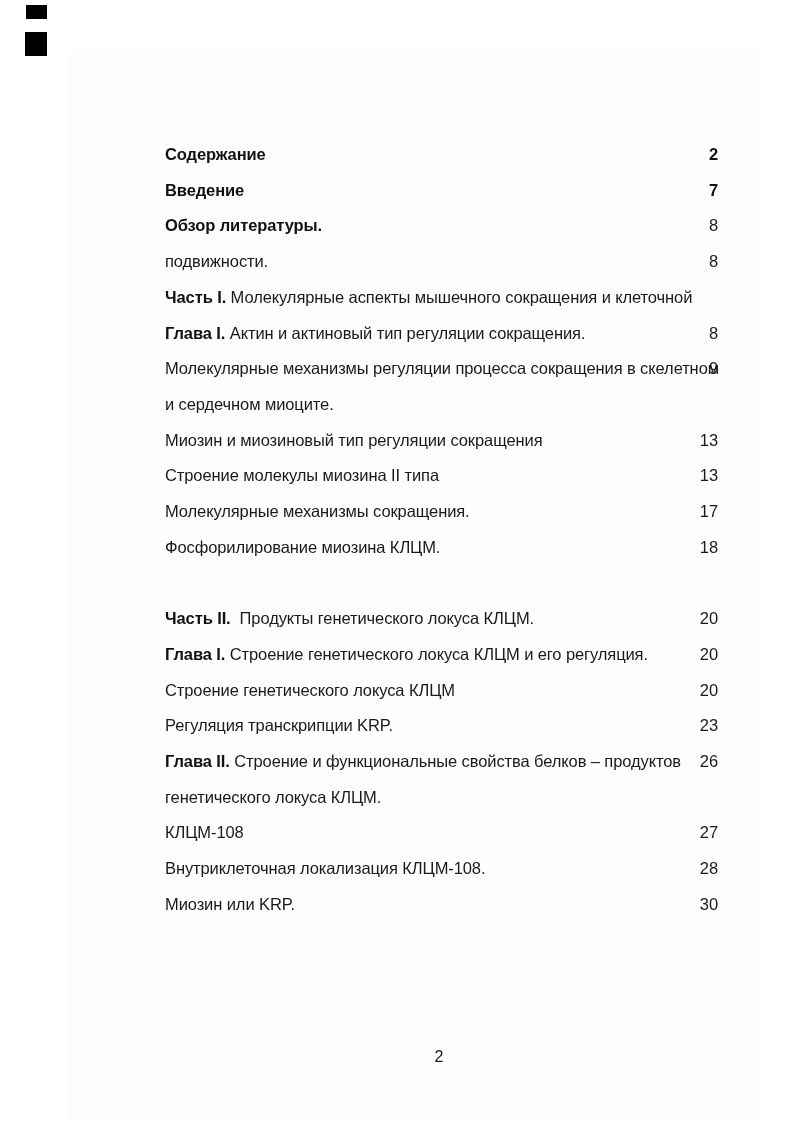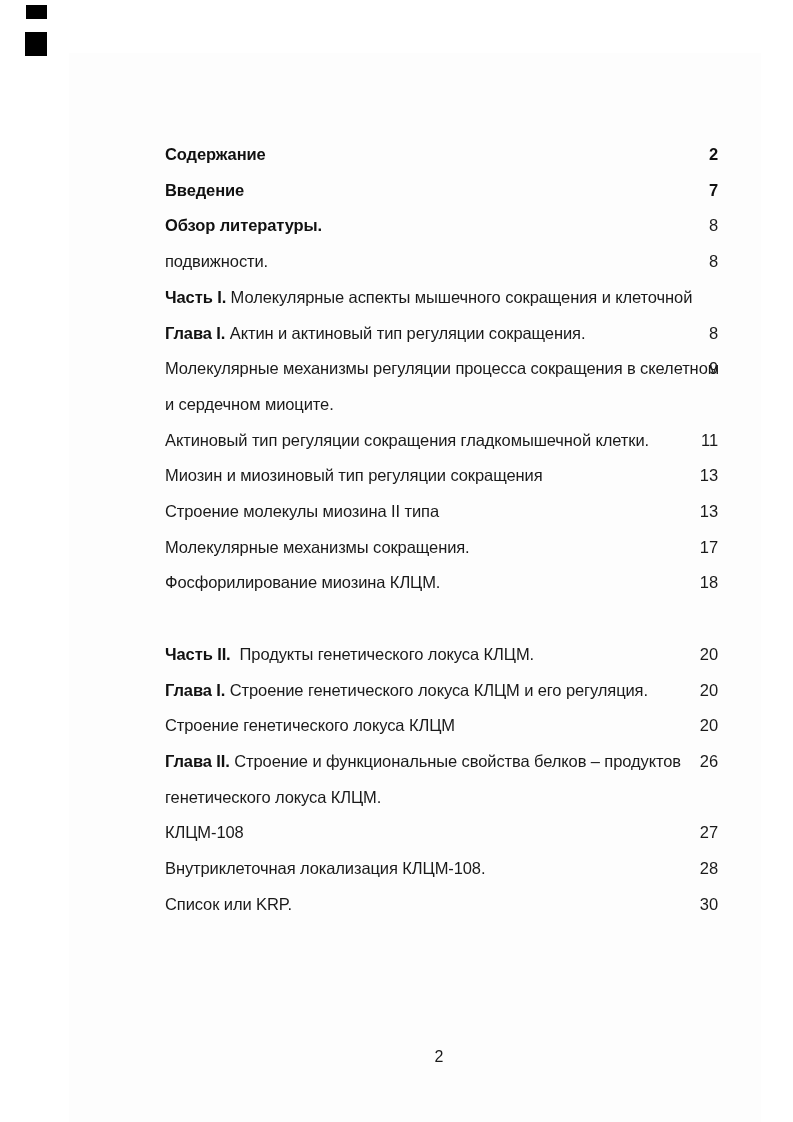--- a/index.html
+++ b/index.html
@@ -114,26 +114,20 @@
       </div>
       <div class="toc-row">
         <div class="toc-title">
           <div class="toc-line">Молекулярные механизмы регуляции процесса сокращения в скелетном</div>
           <div class="toc-line">и сердечном миоците.</div>
         </div>
         <div class="toc-page">9</div>
       </div>
       <div class="toc-row">
         <div class="toc-title">
-          <div class="toc-line">Актиновый тип регуляции сокращения гладкомышечной клетки.</div>
-        </div>
-        <div class="toc-page">11</div>
-      </div>
-      <div class="toc-row">
-        <div class="toc-title">
           <div class="toc-line">Миозин и миозиновый тип регуляции сокращения</div>
         </div>
         <div class="toc-page">13</div>
       </div>
       <div class="toc-row">
         <div class="toc-title">
           <div class="toc-line">Строение молекулы миозина II типа</div>
         </div>
         <div class="toc-page">13</div>
       </div>
@@ -159,20 +153,26 @@
         <div class="toc-title">
           <div class="toc-line"><b>Глава I.</b> Строение генетического локуса КЛЦМ и его регуляция.</div>
         </div>
         <div class="toc-page">20</div>
       </div>
       <div class="toc-row">
         <div class="toc-title">
           <div class="toc-line">Строение генетического локуса КЛЦМ</div>
         </div>
         <div class="toc-page">20</div>
+      </div>
+      <div class="toc-row">
+        <div class="toc-title">
+          <div class="toc-line">Регуляция транскрипции KRP.</div>
+        </div>
+        <div class="toc-page">23</div>
       </div>
       <div class="toc-row">
         <div class="toc-title">
           <div class="toc-line"><b>Глава II.</b> Строение и функциональные свойства белков – продуктов</div>
           <div class="toc-line">генетического локуса КЛЦМ.</div>
         </div>
         <div class="toc-page">26</div>
       </div>
       <div class="toc-row">
         <div class="toc-title">
@@ -181,20 +181,20 @@
         <div class="toc-page">27</div>
       </div>
       <div class="toc-row">
         <div class="toc-title">
           <div class="toc-line">Внутриклеточная локализация КЛЦМ-108.</div>
         </div>
         <div class="toc-page">28</div>
       </div>
       <div class="toc-row">
         <div class="toc-title">
-          <div class="toc-line">Список или KRP.</div>
+          <div class="toc-line">Миозин или KRP.</div>
         </div>
         <div class="toc-page">30</div>
       </div>
     </div>
 
   <div class="footer-num">2</div>
 </div>
 
 </body></html>

